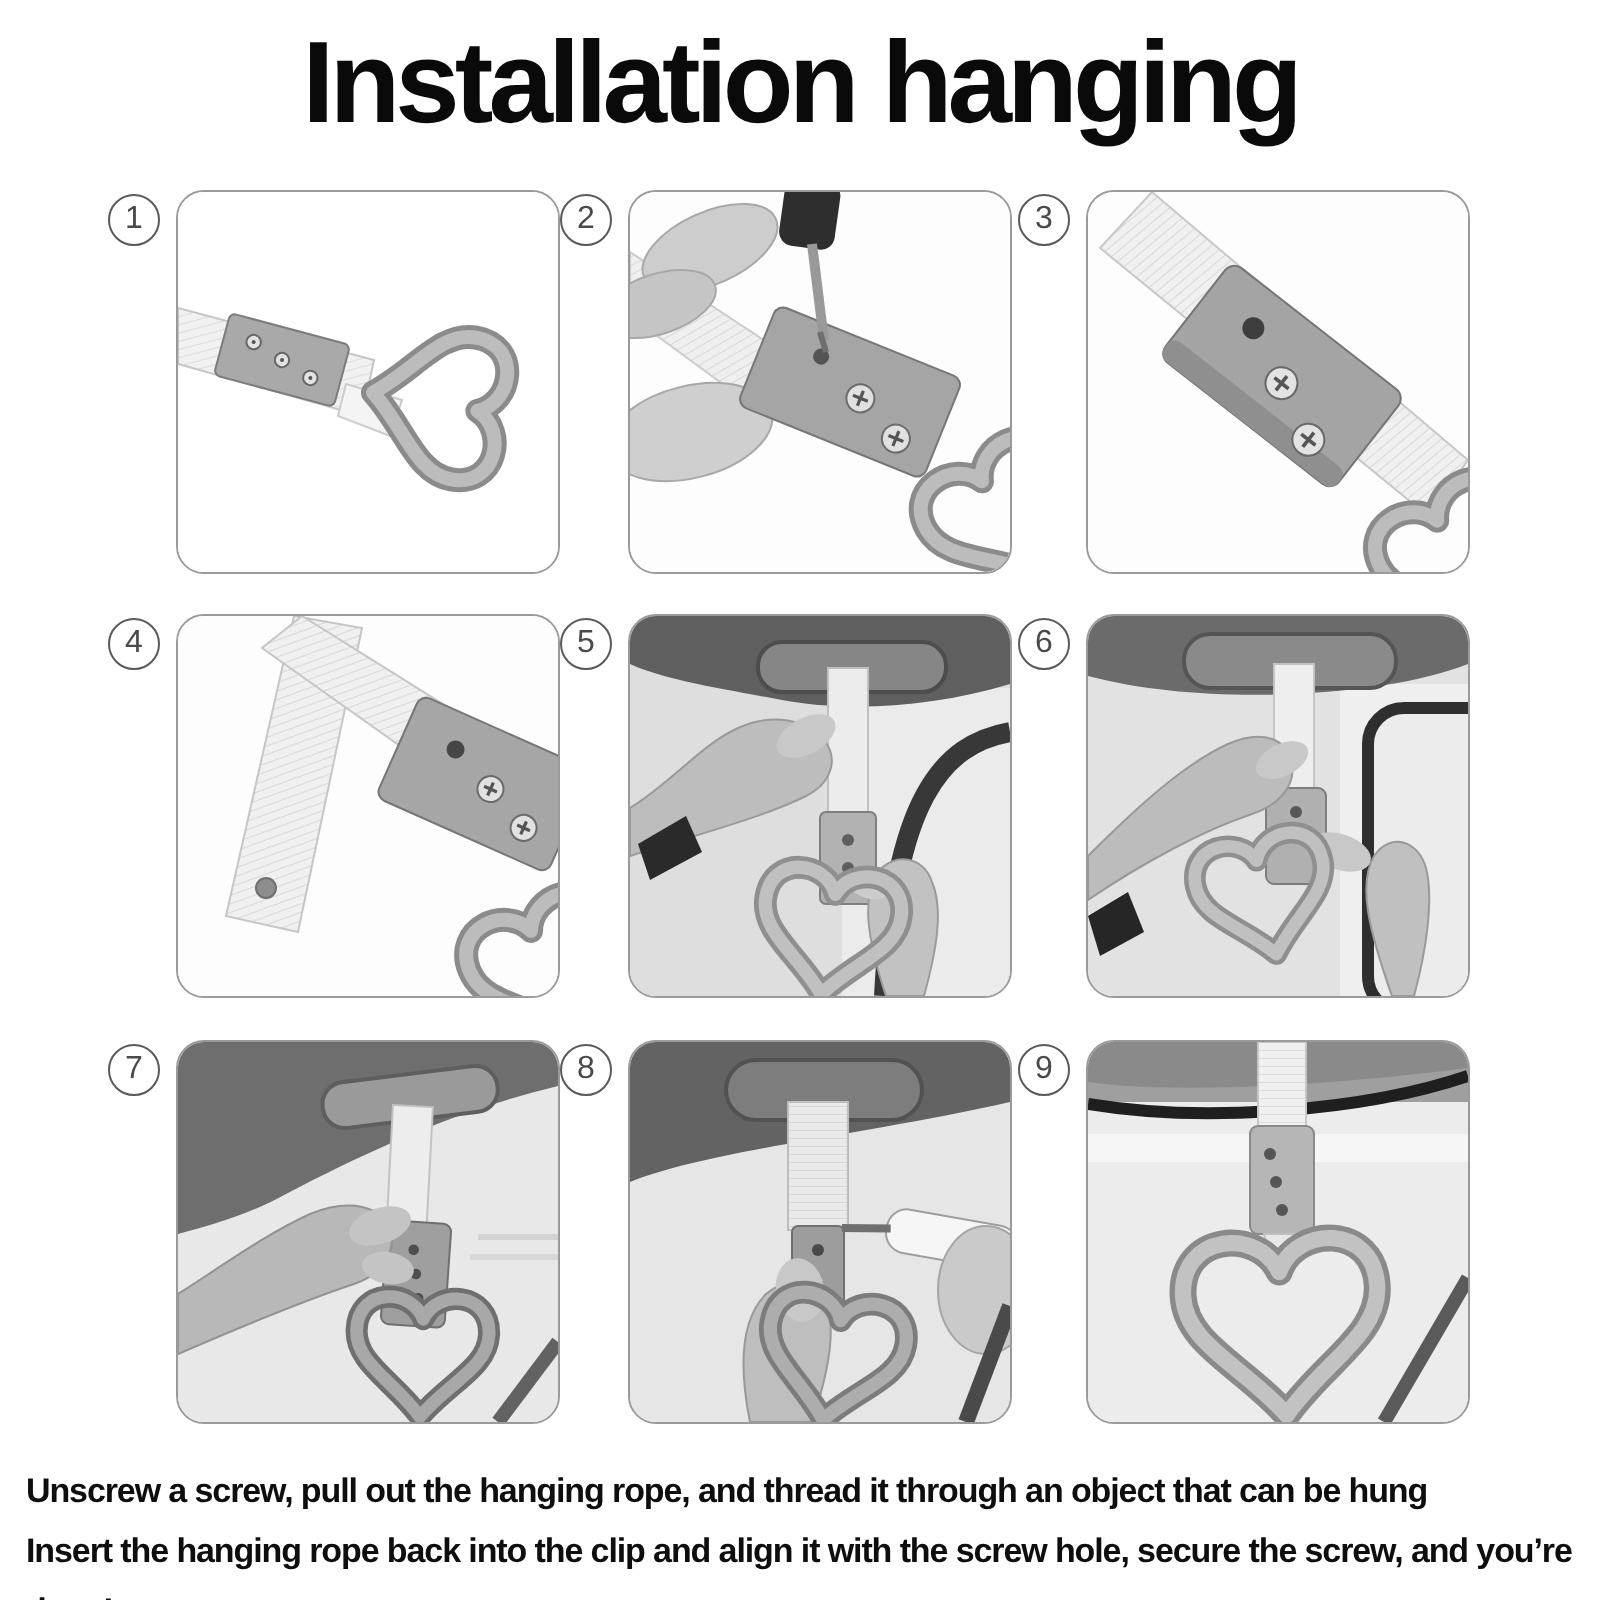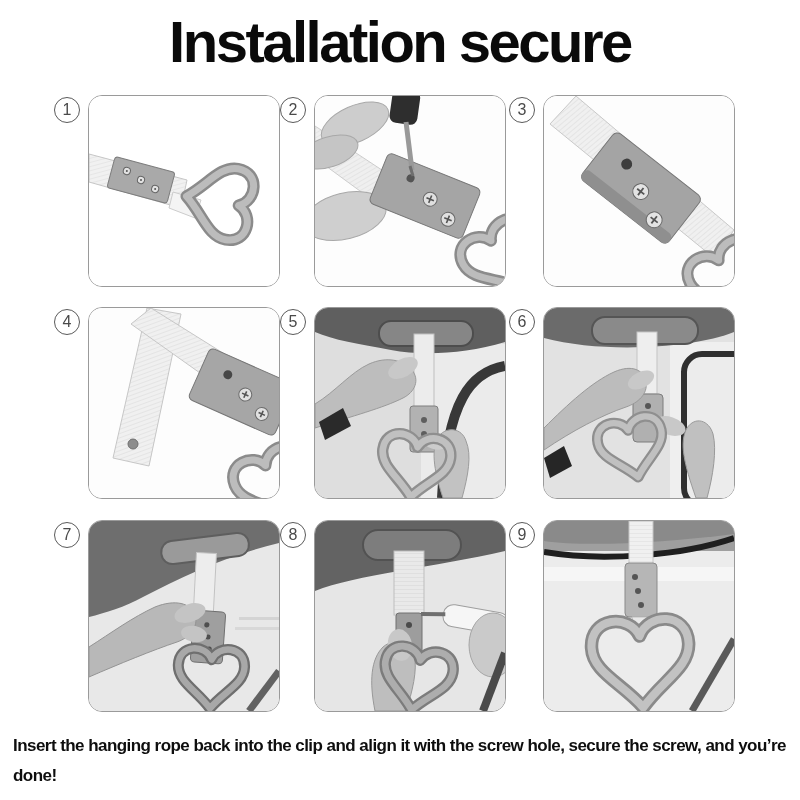--- a/index.html
+++ b/index.html
@@ -21,21 +21,21 @@
   .p7{left:88px;top:520px;}  .p8{left:314px;top:520px;} .p9{left:543px;top:520px;}
   .n1{left:54px;top:97px;}   .n2{left:280px;top:97px;}  .n3{left:509px;top:97px;}
   .n4{left:54px;top:309px;}  .n5{left:280px;top:309px;} .n6{left:509px;top:309px;}
   .n7{left:54px;top:522px;}  .n8{left:280px;top:522px;} .n9{left:509px;top:522px;}
 </style>
 </head>
 <body>
 
 <div class="board">
 
-  <div class="title">Installation secure</div>
+  <div class="title">Installation hanging</div>
 
   <div class="num n1">1</div>
   <div class="num n2">2</div>
   <div class="num n3">3</div>
   <div class="num n4">4</div>
   <div class="num n5">5</div>
   <div class="num n6">6</div>
   <div class="num n7">7</div>
   <div class="num n8">8</div>
   <div class="num n9">9</div>
@@ -293,16 +293,17 @@
       <path d="M88,96 L106,96 L102,114 L92,114 Z" fill="#e8e8e8" stroke="#c0c0c0"></path>
       <line x1="190" y1="118" x2="148" y2="190" stroke="#5a5a5a" stroke-width="7"></line>
       <g transform="translate(97,142) rotate(-3) scale(1.35)">
         <path d="M0,-20 C-7,-37 -36,-36 -36,-13 C-36,5 -15,14 0,33 C15,14 36,5 36,-13 C36,-36 7,-37 0,-20 Z" fill="none" stroke="#8a8a8a" stroke-width="10" stroke-linejoin="round"></path>
         <path d="M0,-20 C-7,-37 -36,-36 -36,-13 C-36,5 -15,14 0,33 C15,14 36,5 36,-13 C36,-36 7,-37 0,-20 Z" fill="none" stroke="#c2c2c2" stroke-width="6" stroke-linejoin="round"></path>
       </g>
     </svg>
   </div>
 
   <div class="captions">
+    <div>Unscrew a screw, pull out the hanging rope, and thread it through an object that can be hung</div>
     <div>Insert the hanging rope back into the clip and align it with the screw hole, secure the screw, and you’re done!</div>
   </div>
 
 </div>
 
 </body></html>

